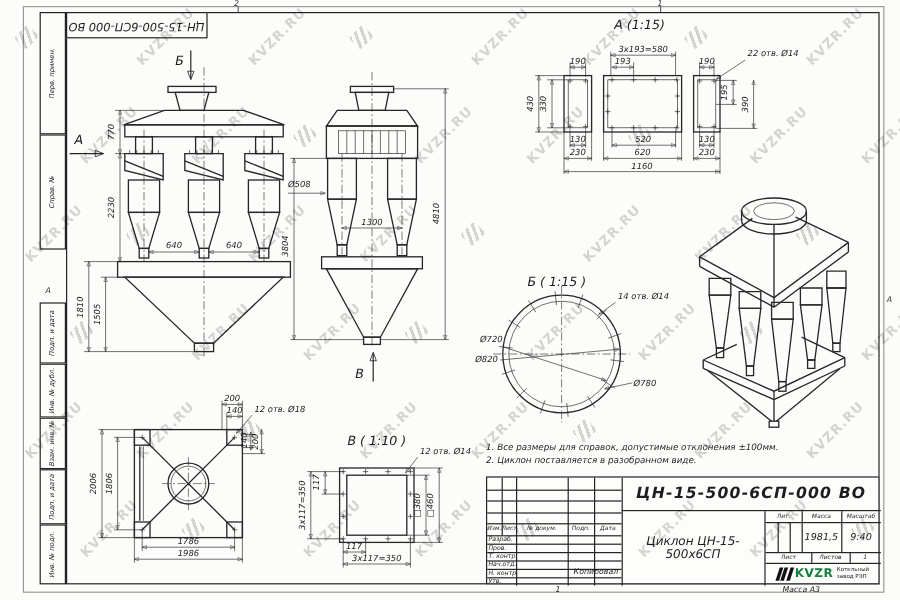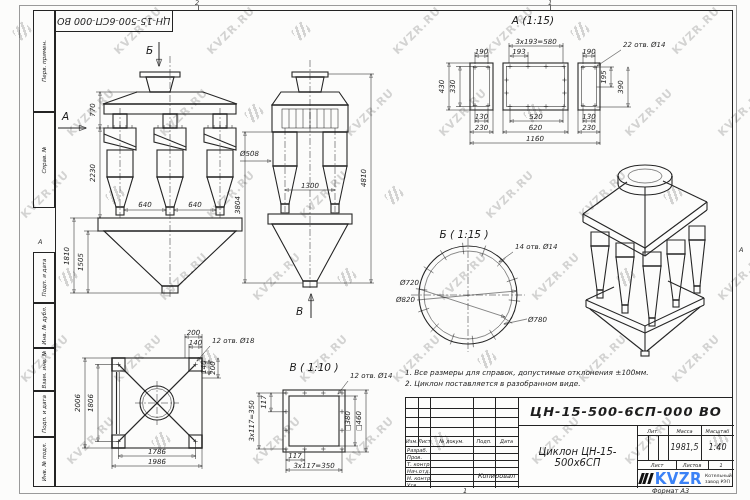--- a/index.html
+++ b/index.html
@@ -28,21 +28,21 @@
   .tb .tx5{position:absolute;font:italic 5px "DejaVu Sans",sans-serif;text-align:center;white-space:nowrap;}
   .tb .txr{position:absolute;font:italic 5.2px "DejaVu Sans",sans-serif;white-space:nowrap;}
   .des{position:absolute;left:112px;top:0;width:216px;height:28px;border-bottom:1px solid #232323;box-sizing:border-box;
        display:flex;align-items:center;justify-content:center;font:italic 700 13px "DejaVu Sans",sans-serif;letter-spacing:1px;}
   .nm{position:absolute;left:112px;top:28px;width:120px;height:62px;border-right:1px solid #232323;box-sizing:border-box;
       display:flex;align-items:center;justify-content:center;font:italic 10px "DejaVu Sans",sans-serif;text-align:center;}
   .val{position:absolute;font:italic 8px "DejaVu Sans",sans-serif;display:flex;align-items:center;justify-content:center;}
   .logo{position:absolute;left:232px;top:71px;width:96px;height:19px;display:flex;align-items:center;justify-content:center;gap:3px;}
   .lg-icon{display:inline-flex;gap:1.6px;transform:skewX(-18deg);}
   .lg-icon i{width:2.8px;height:11px;background:#111;display:block;}
-  .lg-txt{font-weight:700;font-size:15px;letter-spacing:.4px;color:#3b82f6;}
+  .lg-txt{font-weight:700;font-size:10px;letter-spacing:.4px;color:#15803d;}
   .lg-sub{font-size:4.6px;line-height:1.2;color:#222;}
   .bm{position:absolute;font:italic 6.5px "DejaVu Sans",sans-serif;color:#222;}
   #wm{position:absolute;inset:0;pointer-events:none;mix-blend-mode:multiply;opacity:.75;}
   .wmt{position:absolute;font:700 11px "DejaVu Sans",sans-serif;color:#c9c9c9;letter-spacing:1px;white-space:nowrap;}
   .wml{position:absolute;width:16px;height:14px;border-radius:3px;
        background:repeating-linear-gradient(115deg,#c9c9c9 0 2.6px,transparent 2.6px 5.6px);}
 </style>
 </head>
 <body>
 
@@ -560,41 +560,41 @@
     <div class="v" style="left:262px;top:28px;height:34px;"></div>
     <div class="v" style="left:295px;top:28px;height:34px;"></div>
     <div class="v" style="left:242px;top:37px;height:25px;"></div>
     <div class="v" style="left:252px;top:37px;height:25px;"></div>
     <div class="v" style="left:270px;top:62px;height:9px;"></div>
     <div class="v" style="left:302px;top:62px;height:9px;"></div>
     <div class="tx5" style="left:232px;top:30px;width:30px;">Лит.</div>
     <div class="tx5" style="left:262px;top:30px;width:33px;">Масса</div>
     <div class="tx5" style="left:295px;top:30px;width:33px;">Масштаб</div>
     <div class="val" style="left:262px;top:37px;width:33px;height:25px;">1981,5</div>
-    <div class="val" style="left:295px;top:37px;width:33px;height:25px;">1:40</div>
+    <div class="val" style="left:295px;top:37px;width:33px;height:25px;">9:40</div>
     <div class="tx5" style="left:232px;top:63.5px;width:38px;">Лист</div>
     <div class="tx5" style="left:270px;top:63.5px;width:32px;">Листов</div>
     <div class="tx5" style="left:302px;top:63.5px;width:26px;">1</div>
     <div class="logo">
       <span class="lg-icon">
           <i></i>
           <i></i>
           <i></i>
         </span>
       <span class="lg-txt">KVZR</span>
       <span class="lg-sub">
         <span style="display:block;">Котельный</span>
         <span style="display:block;">завод РЭП</span>
       </span>
     </div>
   </div>
 
   <div class="bm" style="left:463px;top:487px;">1</div>
   <div class="bm" style="left:478px;top:472px;">Копировал</div>
-  <div class="bm" style="left:652px;top:487px;">Формат А3</div>
+  <div class="bm" style="left:652px;top:487px;">Масса А3</div>
 
   <div id="wm">
       <div class="wml" style="left: 14px; top: 24px; transform: rotate(-45deg);"></div>
       <div class="wmt" style="left: 107px; top: 24px; transform: rotate(-45deg);">KVZR.RU</div>
       <div class="wmt" style="left: 200px; top: 24px; transform: rotate(-45deg);">KVZR.RU</div>
       <div class="wml" style="left: 293px; top: 24px; transform: rotate(-45deg);"></div>
       <div class="wmt" style="left: 386px; top: 24px; transform: rotate(-45deg);">KVZR.RU</div>
       <div class="wmt" style="left: 479px; top: 24px; transform: rotate(-45deg);">KVZR.RU</div>
       <div class="wml" style="left: 572px; top: 24px; transform: rotate(-45deg);"></div>
       <div class="wmt" style="left: 665px; top: 24px; transform: rotate(-45deg);">KVZR.RU</div>

